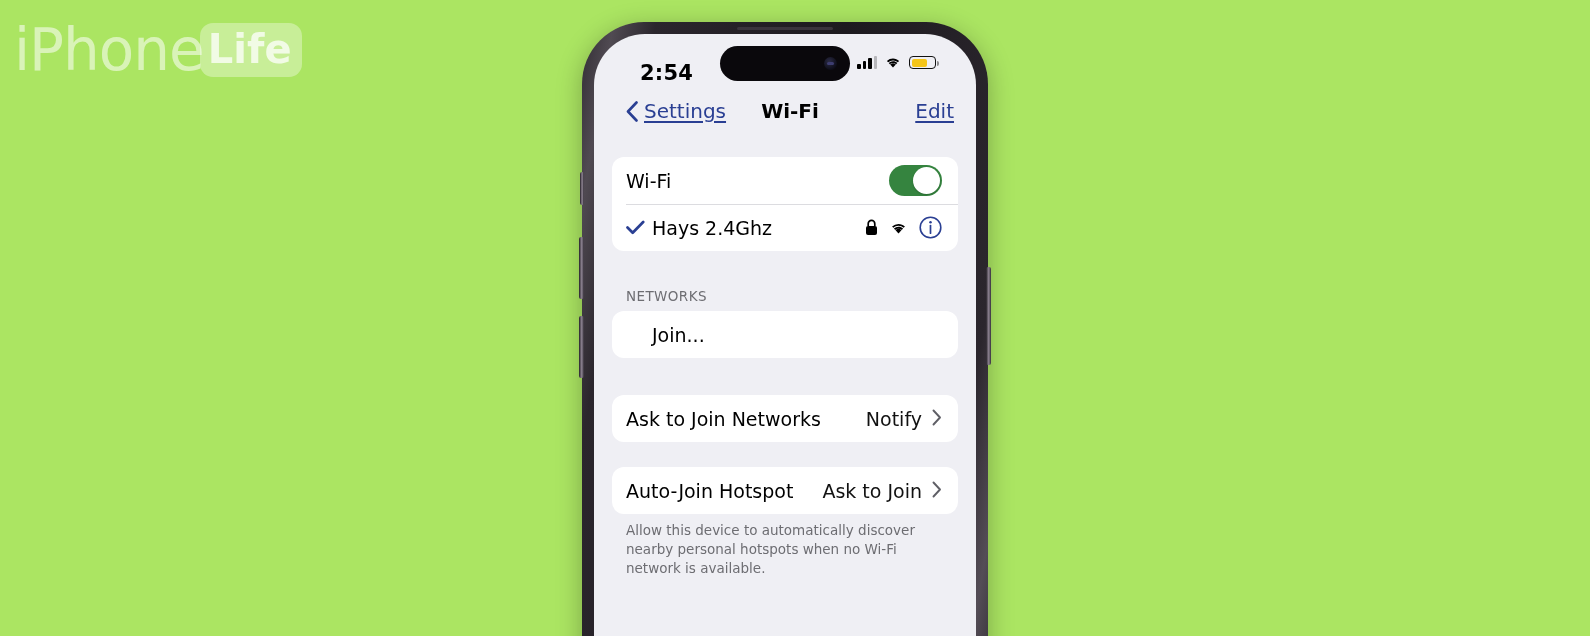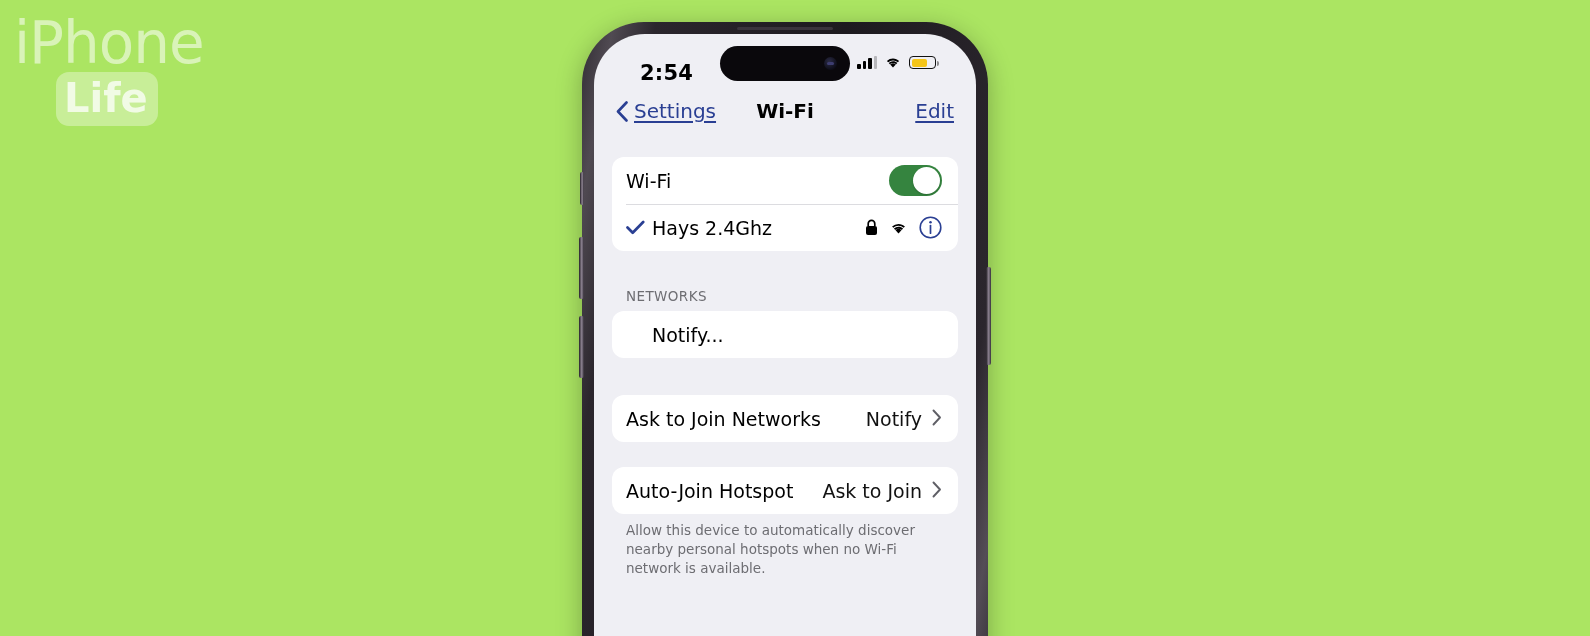--- a/index.html
+++ b/index.html
@@ -18,21 +18,20 @@
 
   
   #watermark {
     position: absolute;
     left: 14px;
     top: 14px;
     height: 72px;
     display: flex;
     align-items: center;
     user-select: none;
-    flex-direction: column;
   }
   #watermark .wm-iphone {
     font-size: 58px;
     font-weight: 400;
     letter-spacing: -1px;
     color: rgba(255,255,255,0.55);
     line-height: 1;
     font-family: "DejaVu Sans", sans-serif;
   }
   #watermark .wm-life-box {
@@ -177,20 +176,21 @@
     background: rgba(17,17,17,0.45);
   }
 
   
   #nav-bar {
     position: relative;
     height: 42px;
     display: flex;
     align-items: center;
     padding: 0 22px;
+    margin-left: 10px;
   }
   #back-button {
     display: flex;
     align-items: center;
     gap: 6px;
     cursor: pointer;
   }
   #back-button .chev {
     color: #2a3f93;
     line-height: 0;
@@ -420,21 +420,21 @@
         </div>
 
       </div>
 
       <div class="gap-lg"></div>
 
       <div class="group-header">NETWORKS</div>
       <div class="card">
         <div class="row">
           <span class="check-slot"></span>
-          <span class="row-label">Notify...</span>
+          <span class="row-label">Join...</span>
         </div>
       </div>
 
       <div class="gap-lg"></div>
 
       <div class="card">
         <div class="row">
           <span class="row-label">Ask to Join Networks</span>
           <span class="row-spacer"></span>
           <span class="row-value">Notify</span>

